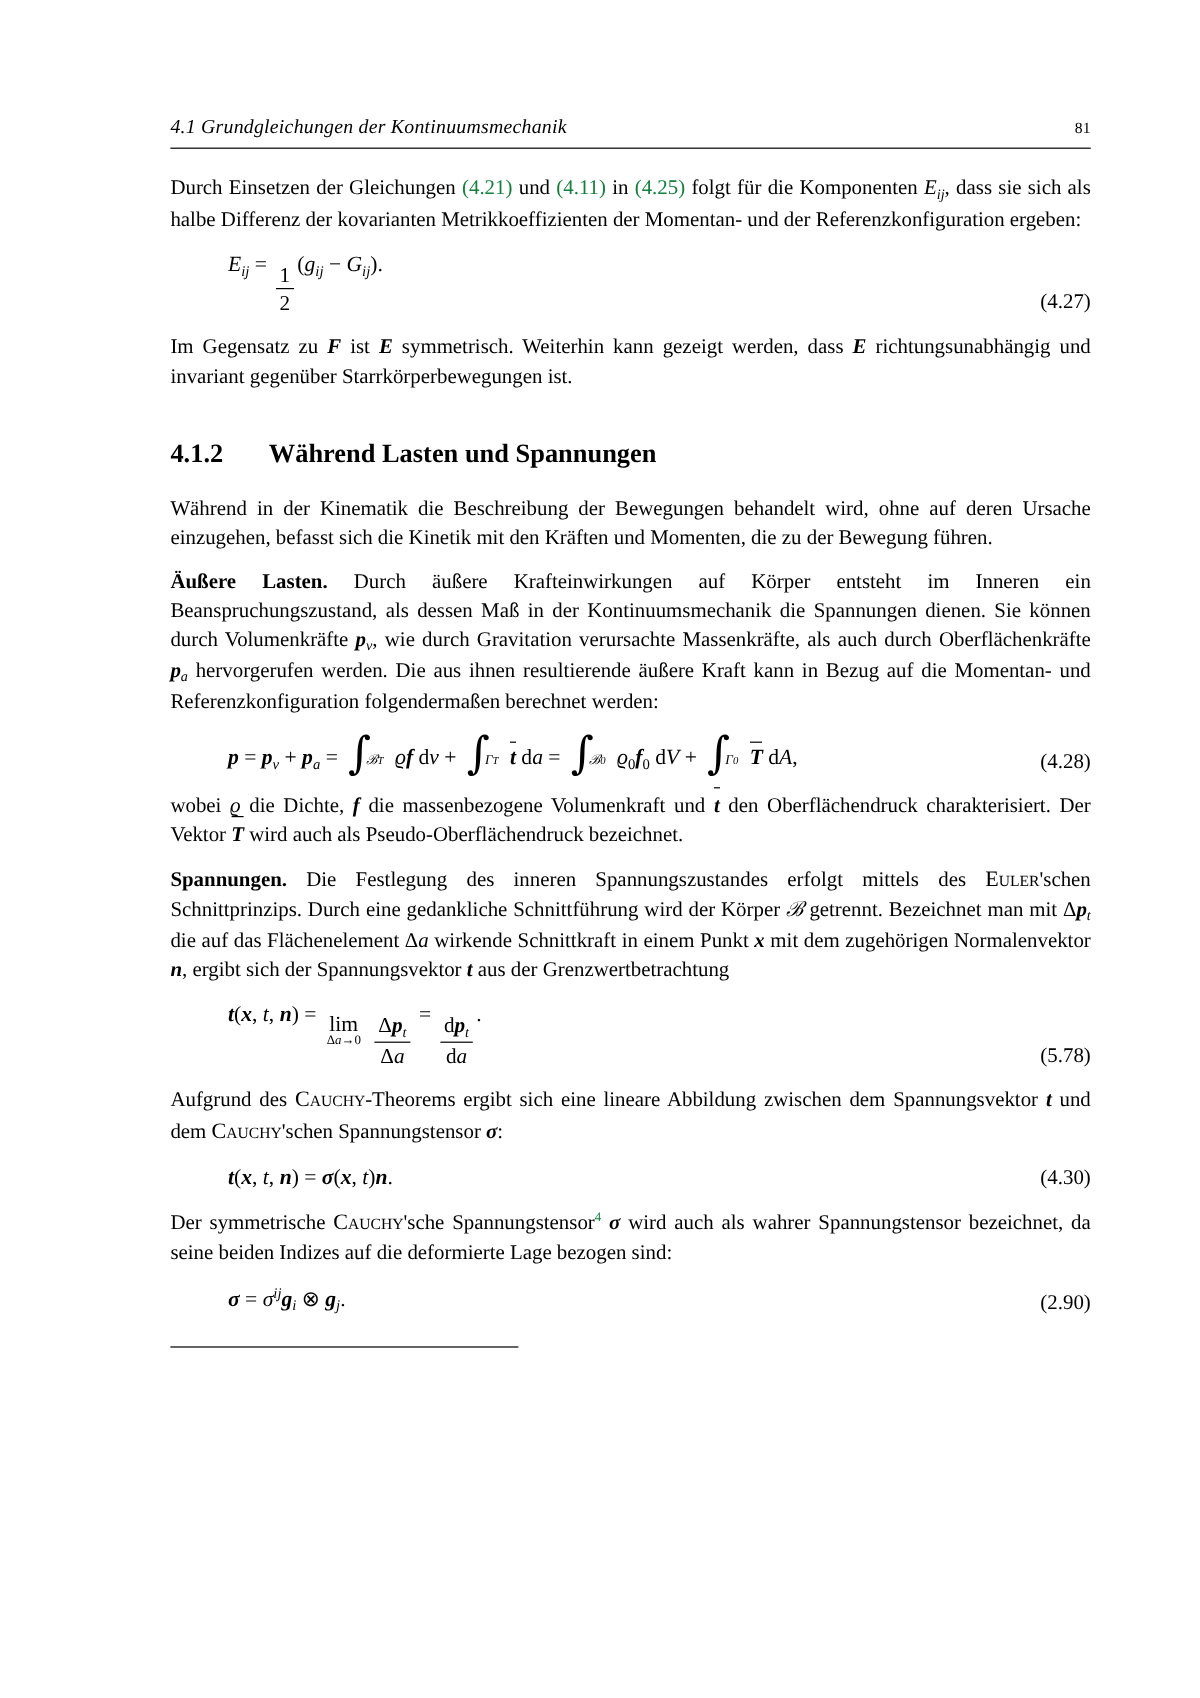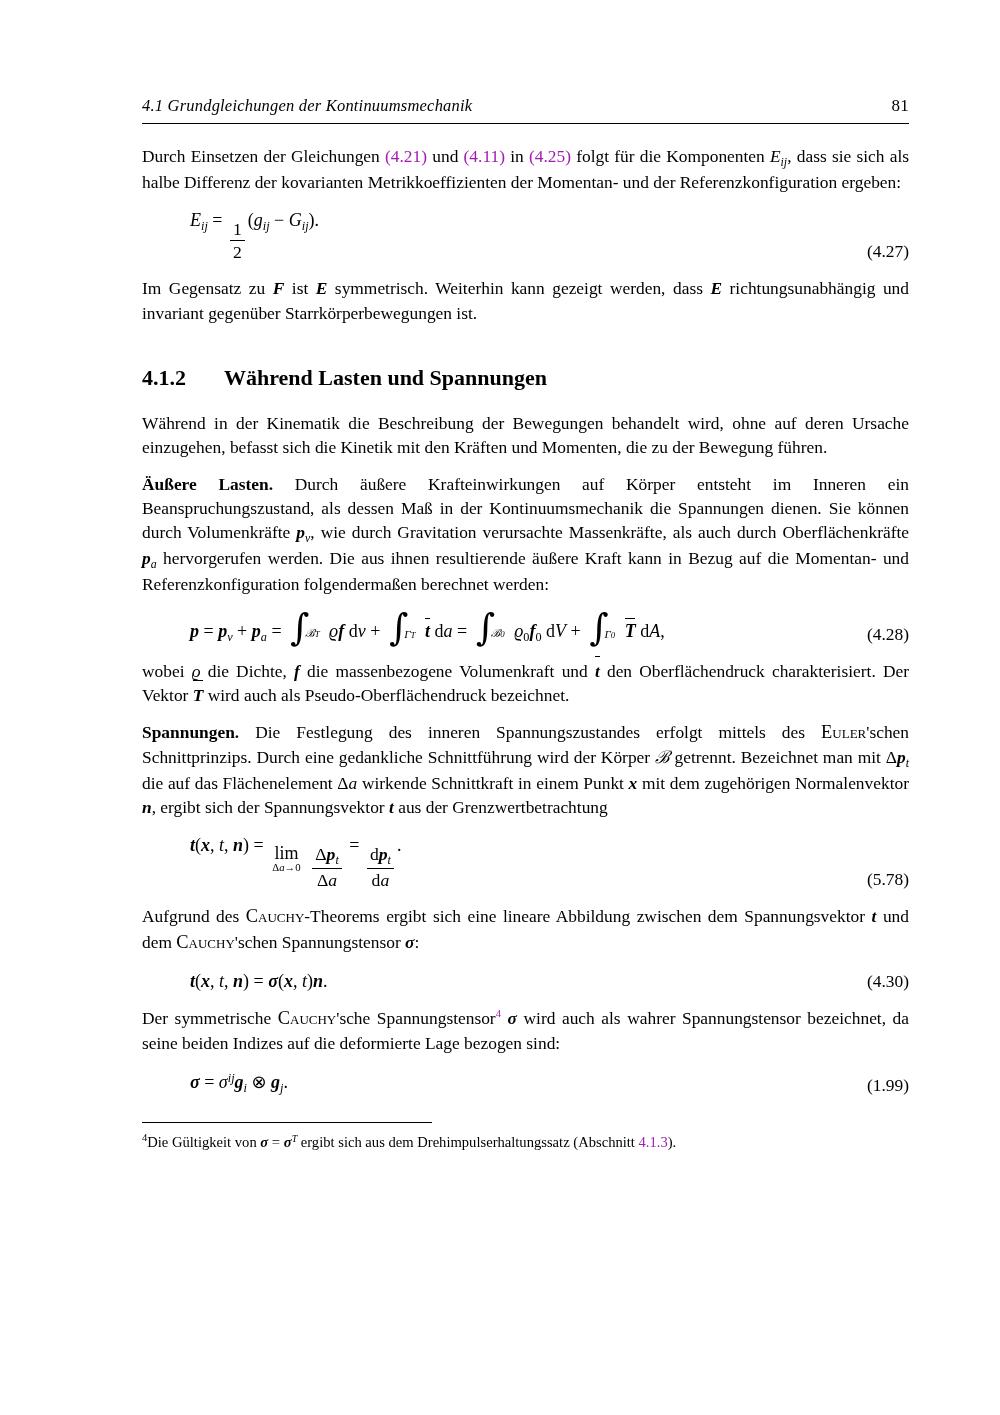--- a/index.html
+++ b/index.html
@@ -32,21 +32,21 @@
     justify-content: space-between;
     align-items: baseline;
     font-style: italic;
     font-size: 16.5px;
     letter-spacing: 0.2px;
     padding-bottom: 7px;
     border-bottom: 1.1px solid #000;
   }
   .runhead .pageno {
     font-style: normal;
-    font-size: 17px;
+    font-size: 13px;
     padding-left: 29px;
   }
   
   p.body {
     font-size: 17.4px;
     line-height: 1.38;
     text-align: justify;
     margin: 13px 0 0 0;
     hyphens: none;
   }
@@ -58,21 +58,21 @@
     margin: 40px 0 20px 0;
     display: flex;
     gap: 38px;
   }
   .runin { font-weight: bold; }
   .sc {
     font-variant: small-caps;
     font-size: 18.4px;
   }
   .bi { font-weight: bold; font-style: italic; }
-  .link { color: #a21caf; }
+  .link { color: #15803d; }
   
   .eqrow {
     display: flex;
     align-items: flex-end;
     margin: 16px 0 14px 0;
     font-size: 18px;
   }
   .eqbody {
     flex: 1 1 auto;
     padding-left: 48px;
@@ -273,20 +273,19 @@
       </div>
       <div class="eqno">(4.30)</div>
     </div>
 
     <p class="body">Der symmetrische <span class="sc">Cauchy</span>'sche Spannungstensor<sup class="fnref link">4</sup> <span class="mb">σ</span> wird auch als wahrer Spannungstensor bezeichnet, da seine beiden Indizes auf die deformierte Lage bezogen sind:</p>
 
     <div class="eqrow">
       <div class="eqbody">
         <span class="mb">σ</span> = <span class="m">σ<span class="sup">ij</span></span><span class="mb">g</span><span class="sub">i</span> ⊗ <span class="mb">g</span><span class="sub">j</span>.
       </div>
-      <div class="eqno">(1.99)</div>
+      <div class="eqno">(2.90)</div>
     </div>
 
     <div class="fn-rule"></div>
-    <p class="footnote"><span class="fnmark">4</span>Die Gültigkeit von <span class="mb">σ</span> = <span class="mb">σ</span><span class="sup" style="font-style:italic;">T</span> ergibt sich aus dem Drehimpulserhaltungssatz (Abschnitt <span class="link">4.1.3</span>).</p>
 
   </div>
 </div>
 
 </body></html>

